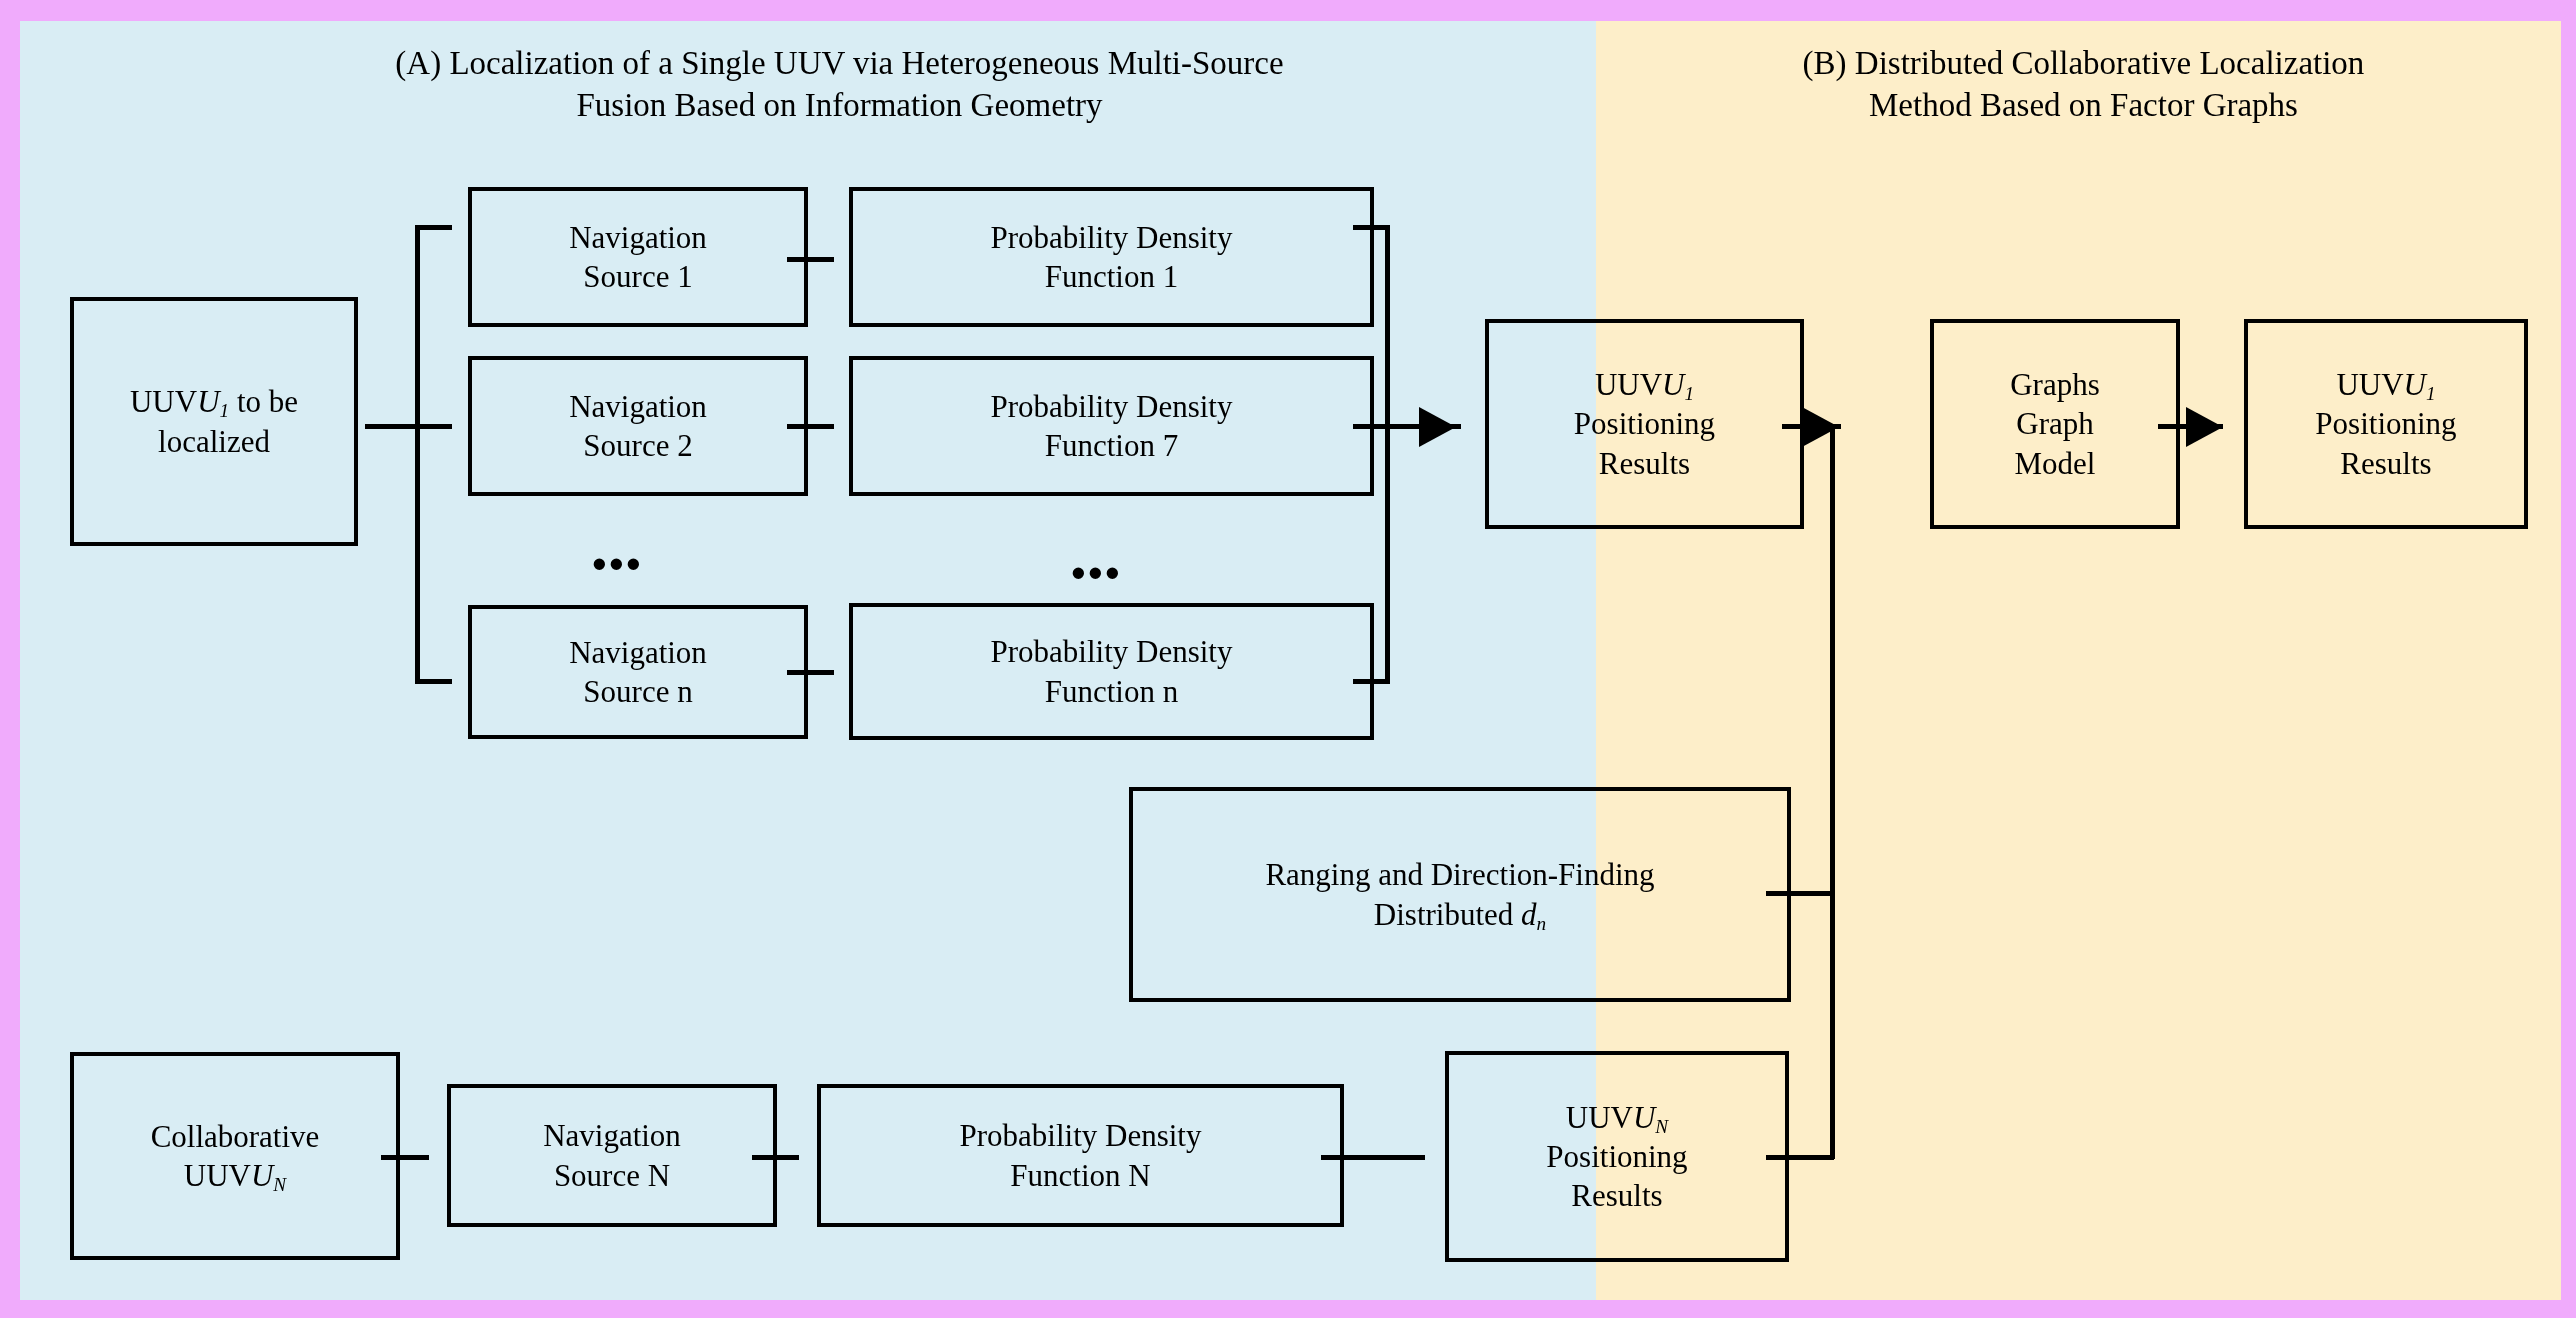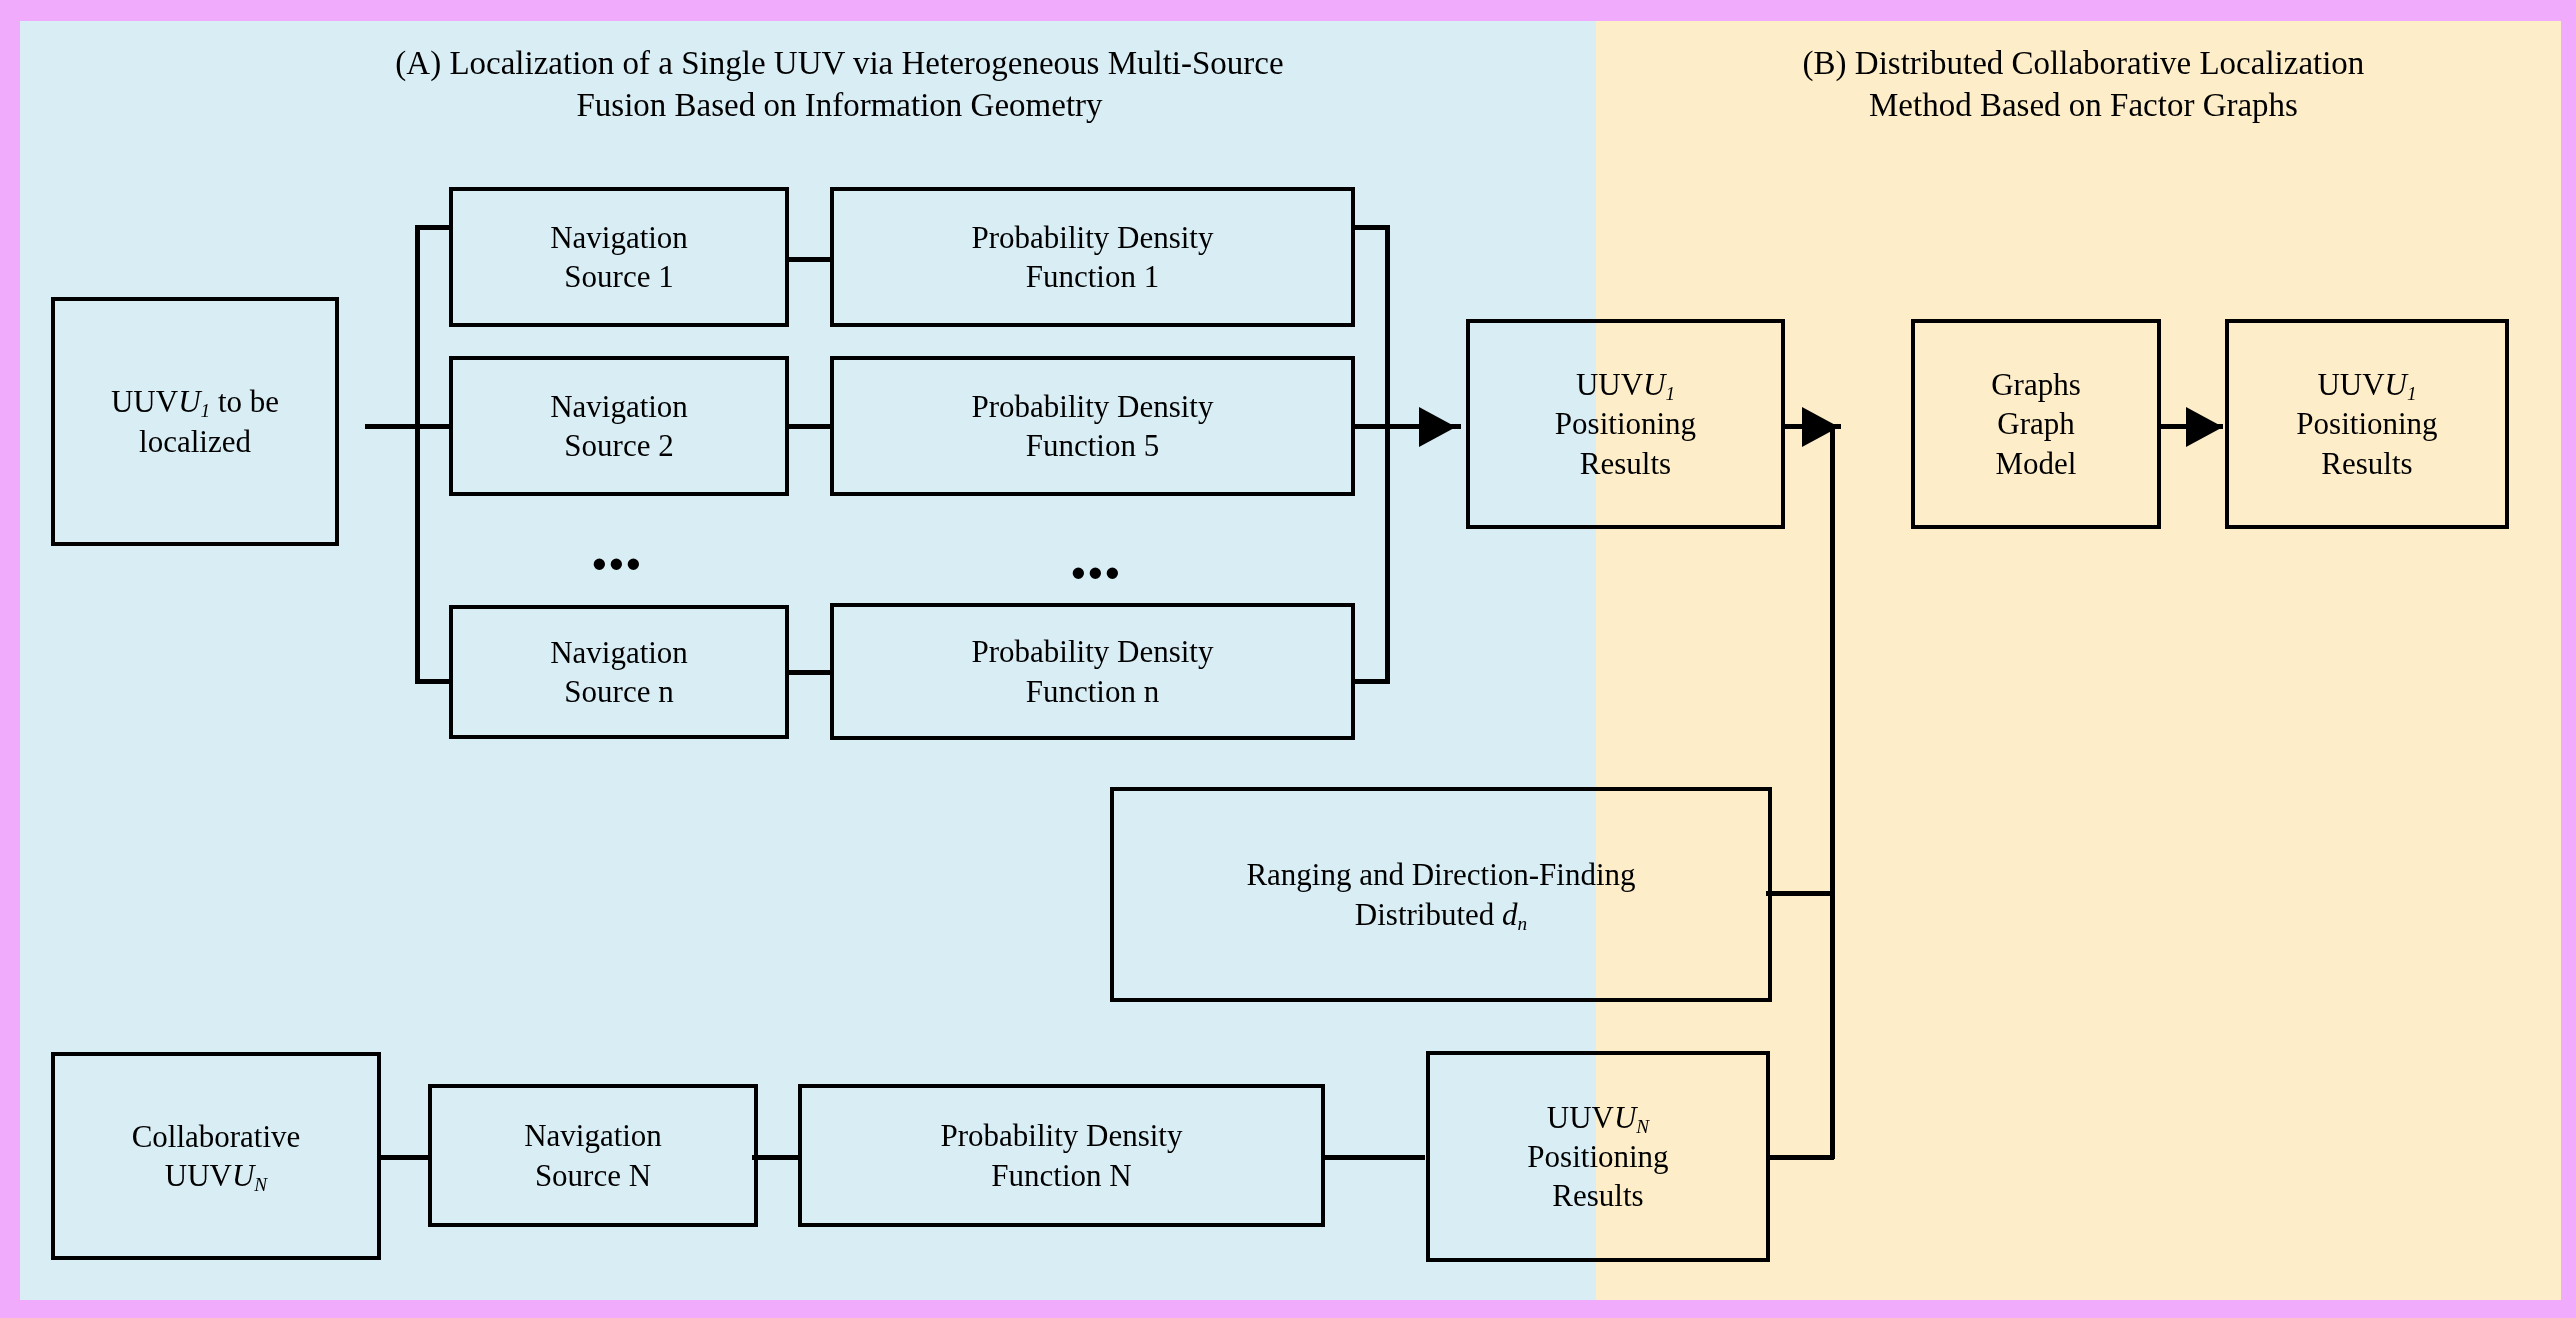--- a/index.html
+++ b/index.html
@@ -44,20 +44,21 @@
     border: 4.7px solid #000000;
     background: transparent;
     display: flex;
     align-items: center;
     justify-content: center;
     text-align: center;
     color: #000000;
     font-size: 31px;
     line-height: 1.26;
     font-family: "Liberation Serif", "DejaVu Serif", serif;
+    margin-left: 19px;
   }
   .box .txt { display: block; padding: 0 6.2px; }
   .mathit { font-style: italic; font-family: "Liberation Serif","DejaVu Serif",serif; }
   sub {
     font-size: 0.62em;
     vertical-align: -0.28em;
     font-style: italic;
     line-height: 0;
   }
 
@@ -144,21 +145,21 @@
 
   <div class="box" style="left:830px; top:187px; width:525px; height:140px;">
     <span class="txt"><span>Probability Density</span><br><span>Function 1</span></span>
   </div>
 
   <div class="box" style="left:449px; top:356px; width:340px; height:140px;">
     <span class="txt"><span>Navigation</span><br><span>Source 2</span></span>
   </div>
 
   <div class="box" style="left:830px; top:356px; width:525px; height:140px;">
-    <span class="txt"><span>Probability Density</span><br><span>Function 5</span></span>
+    <span class="txt"><span>Probability Density</span><br><span>Function 7</span></span>
   </div>
 
   <div class="dots" style="left:592px; top:543px;">•••</div>
   <div class="dots" style="left:1071px; top:552px;">•••</div>
 
   <div class="box" style="left:449px; top:605px; width:340px; height:134px;">
     <span class="txt"><span>Navigation</span><br><span>Source n</span></span>
   </div>
 
   <div class="box" style="left:830px; top:603px; width:525px; height:137px;">

